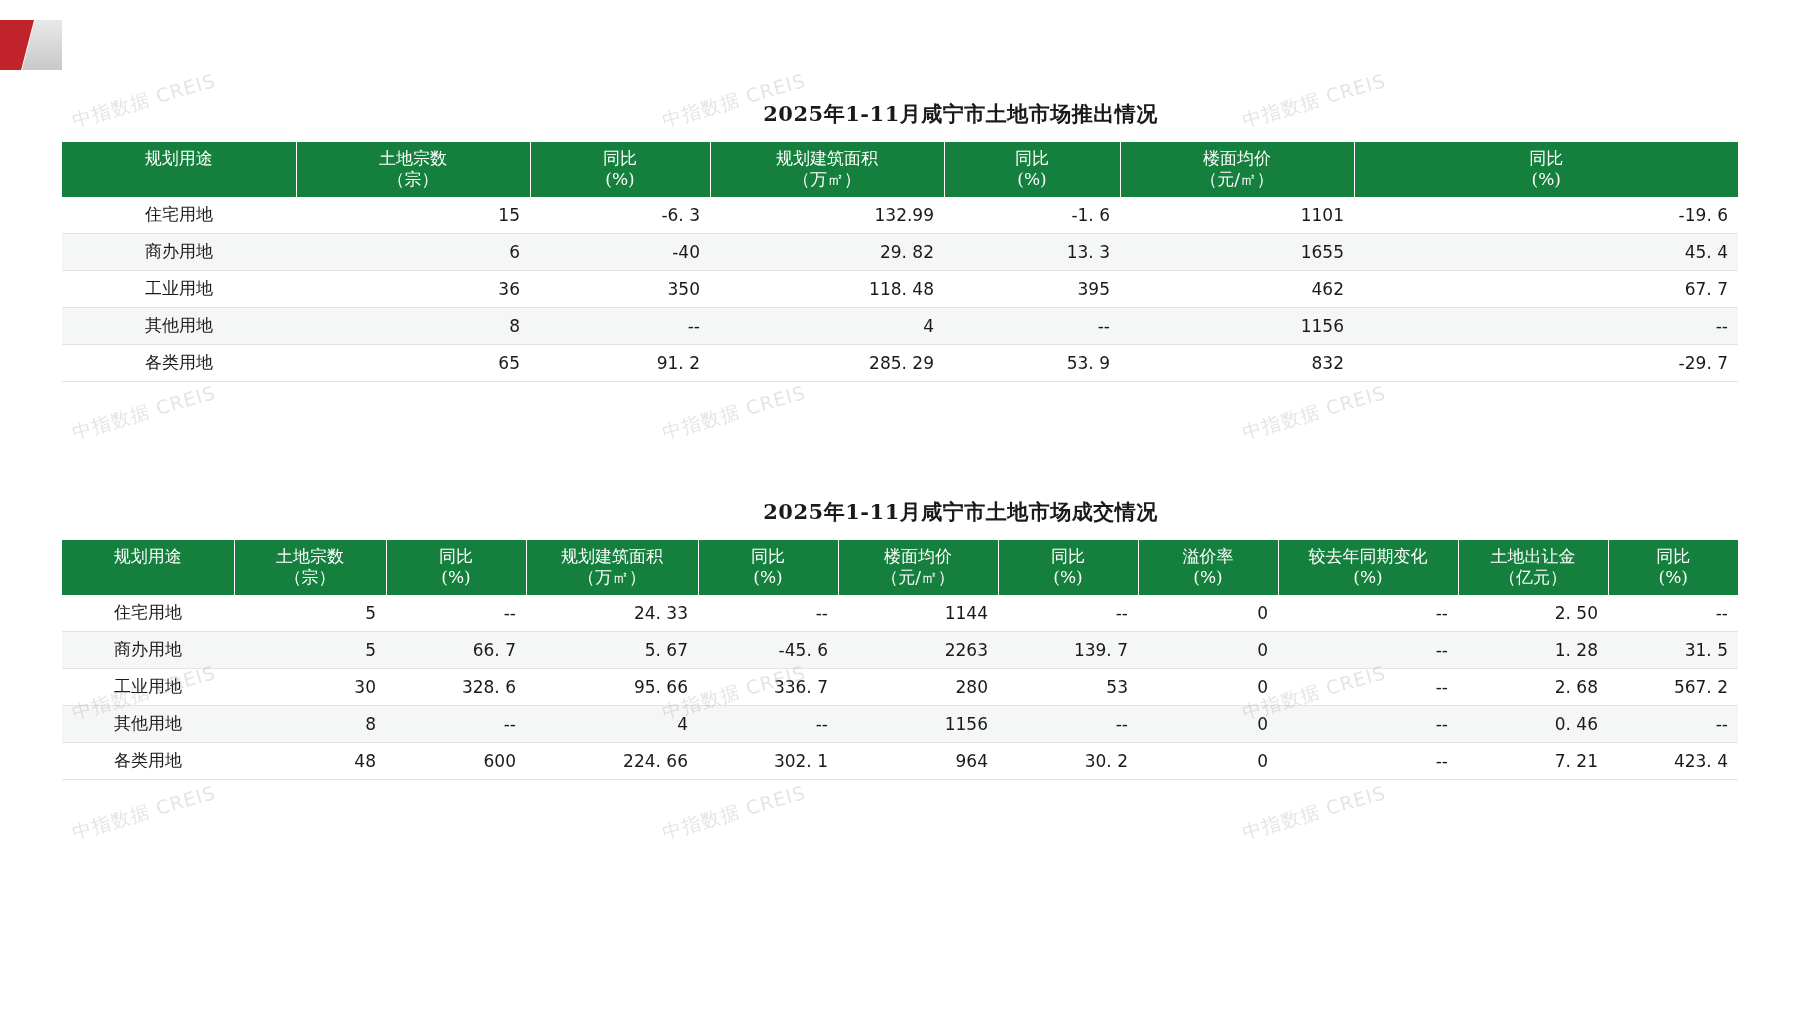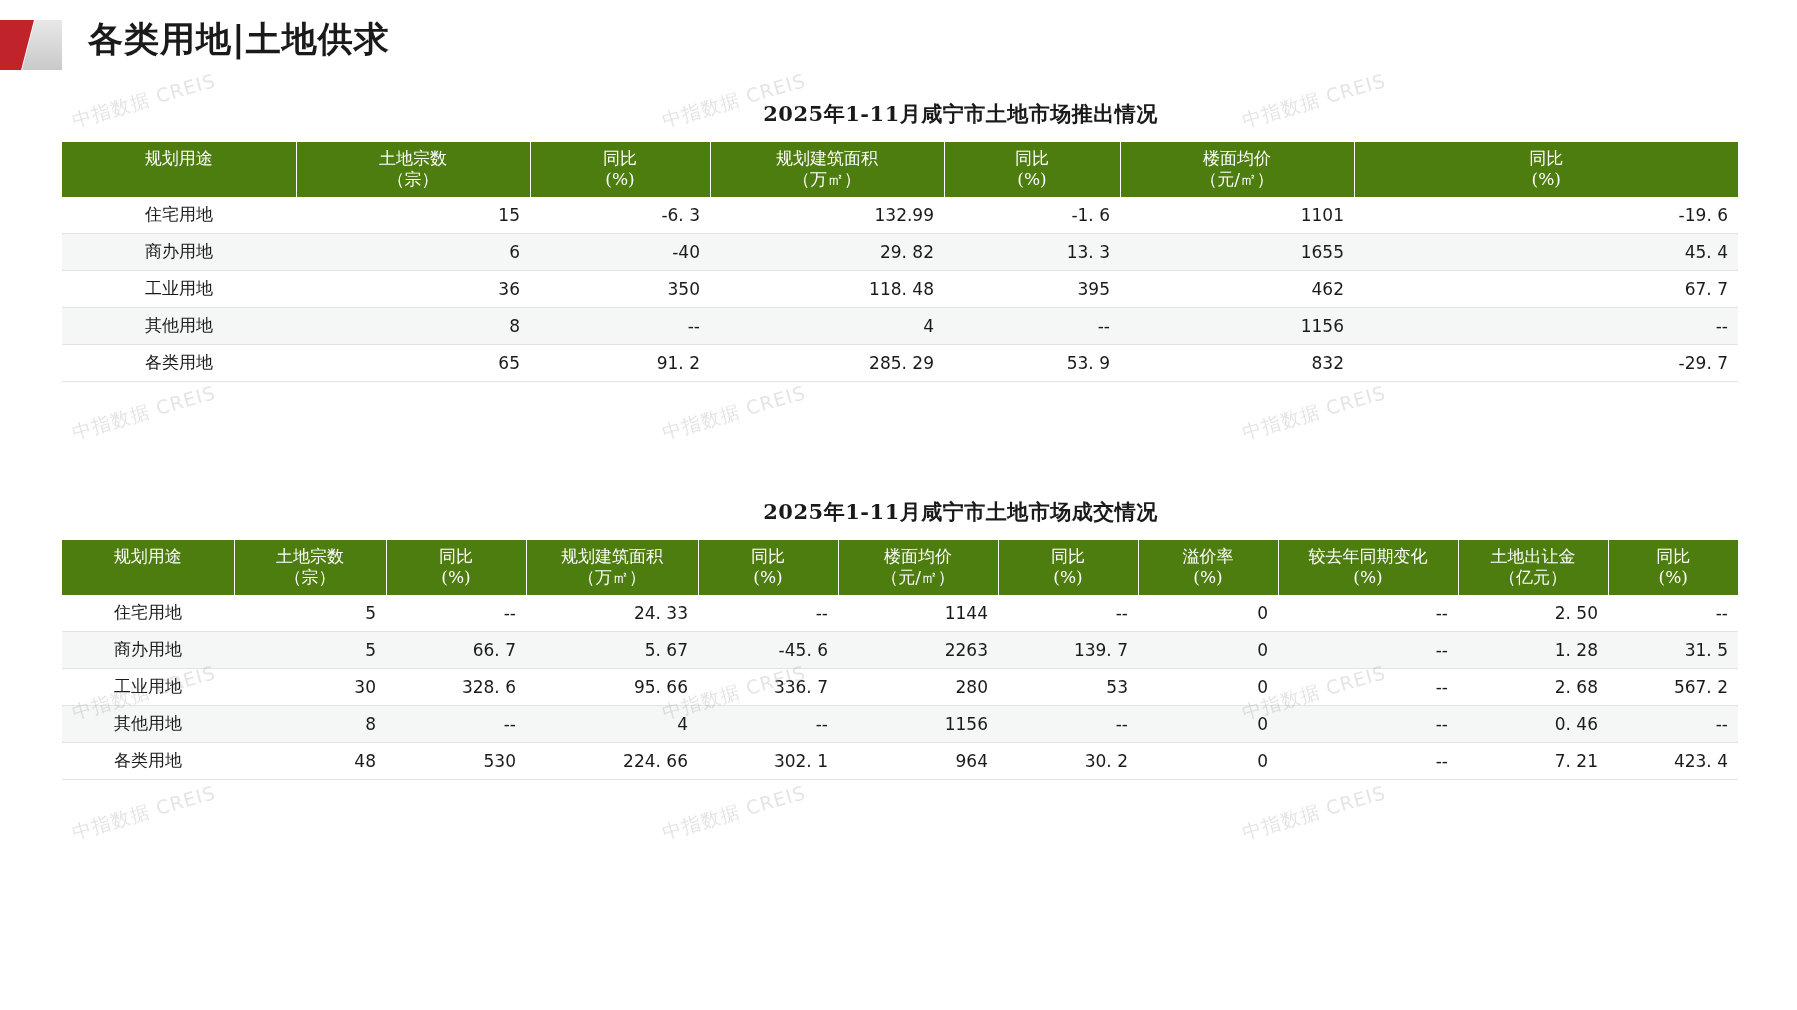--- a/index.html
+++ b/index.html
@@ -74,21 +74,21 @@
     margin-bottom: 14px;
     font-family: "DejaVu Serif", serif;
     letter-spacing: 0.5px;
   }
   table.data-table {
     border-collapse: collapse;
     table-layout: fixed;
     font-family: "DejaVu Sans", sans-serif;
   }
   table.data-table thead th {
-    background: #4d7c0f;
+    background: #15803d;
     color: #ffffff;
     font-size: 17px;
     font-weight: normal;
     text-align: center;
     padding: 6px 4px;
     line-height: 1.25;
     border-right: 1px solid #ffffff;
     font-family: "DejaVu Serif", serif;
   }
   table.data-table thead th:last-child { border-right: none; }
@@ -129,21 +129,20 @@
   }
 </style>
 </head>
 <body>
 
 <div class="page-header">
   <div class="logo-mark">
     <div class="logo-red"></div>
     <div class="logo-gray"></div>
   </div>
-  <div class="header-title">各类用地|土地供求</div>
 </div>
 
 <div class="section" id="table-supply-wrap" style="top:100px;">
   <div class="section-title">2025年1-11月咸宁市土地市场推出情况</div>
   <table class="data-table" id="table-supply">
     <colgroup>
       <col style="width:234px">
       <col style="width:234px">
       <col style="width:180px">
       <col style="width:234px">
@@ -346,21 +345,21 @@
           <td class="num">1156</td>
           <td class="num">--</td>
           <td class="num">0</td>
           <td class="num">--</td>
           <td class="num">0. 46</td>
           <td class="num">--</td>
         </tr>
         <tr>
           <td class="cat">各类用地</td>
           <td class="num">48</td>
-          <td class="num">530</td>
+          <td class="num">600</td>
           <td class="num">224. 66</td>
           <td class="num">302. 1</td>
           <td class="num">964</td>
           <td class="num">30. 2</td>
           <td class="num">0</td>
           <td class="num">--</td>
           <td class="num">7. 21</td>
           <td class="num">423. 4</td>
         </tr>
       </tbody>

